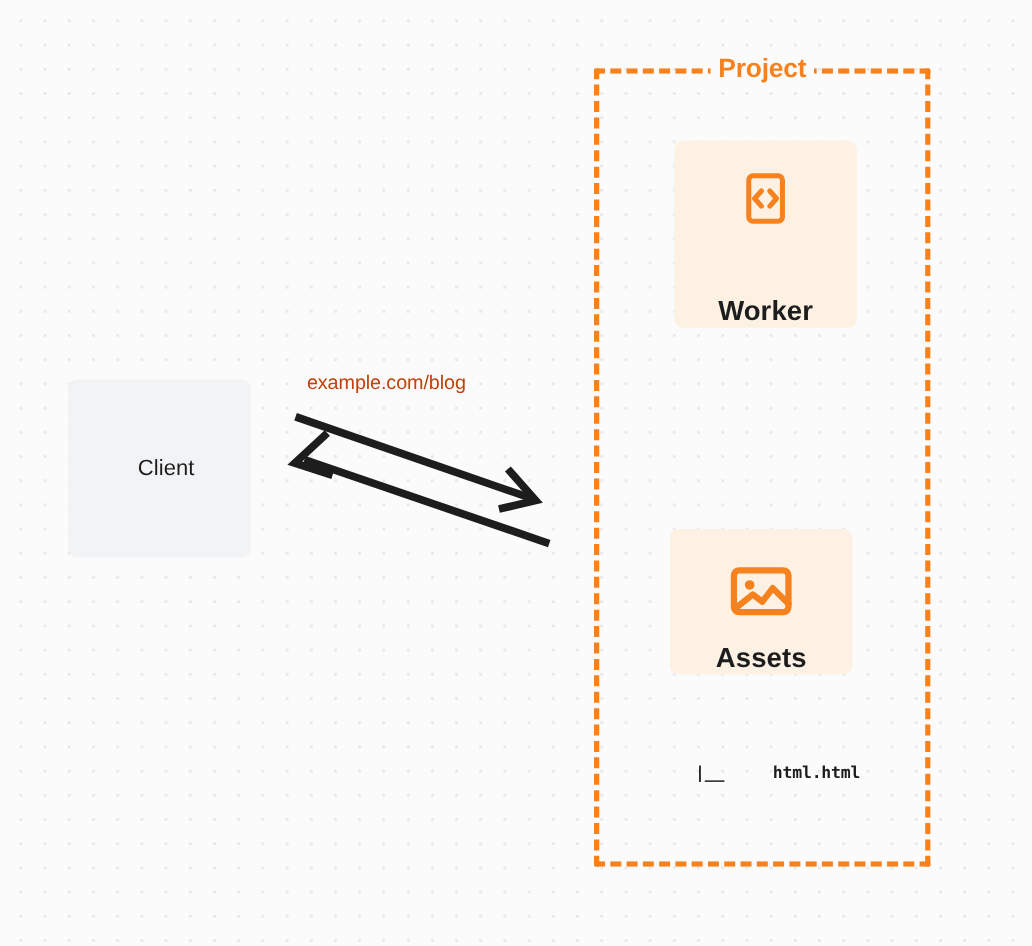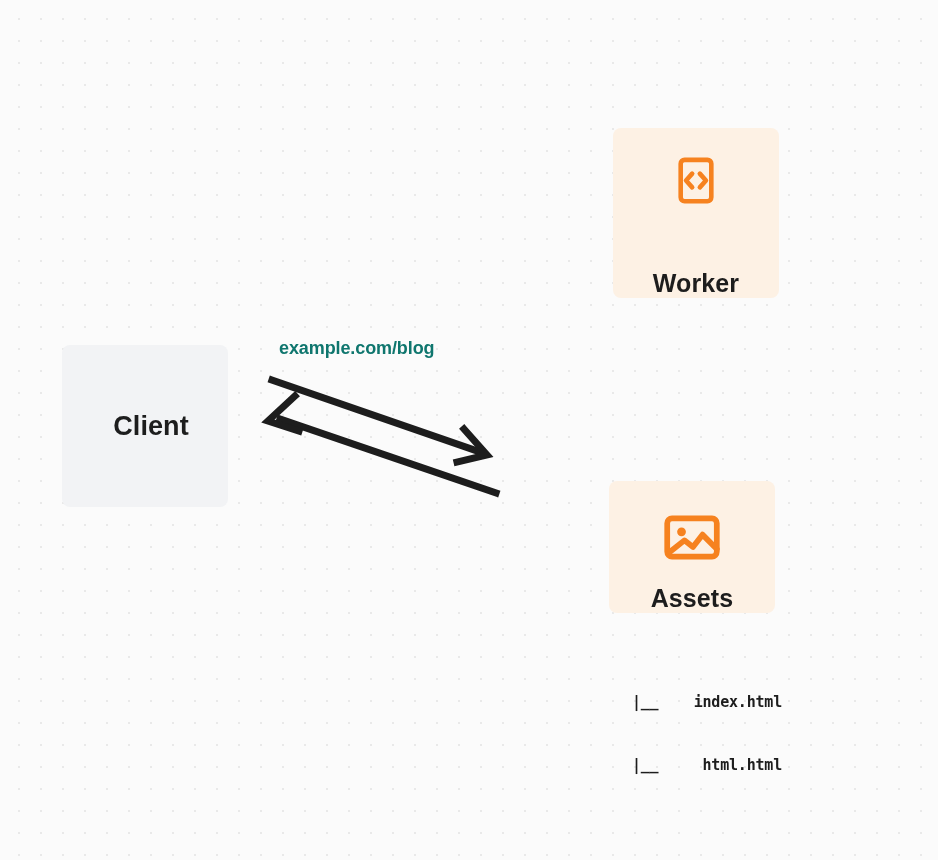--- a/index.html
+++ b/index.html
@@ -30,35 +30,35 @@
     top: 345px;
     width: 166px;
     height: 162px;
     background: #f2f3f5;
     border-radius: 8px;
     display: flex;
     align-items: center;
     justify-content: center;
   }
   .client-label {
-    font-size: 27px;
-    font-weight: bold;
+    font-size: 20px;
+    font-weight: normal;
     color: #1d1d1d;
     letter-spacing: 0.1px;
     margin-left: 12px;
   }
 
   
   .conn-label {
     position: absolute;
     left: 279px;
     top: 338px;
     font-size: 18px;
-    font-weight: bold;
-    color: #0f766e;
+    font-weight: normal;
+    color: #c2410c;
     letter-spacing: -0.1px;
     white-space: nowrap;
   }
 
   
   .arrows {
     position: absolute;
     left: 0;
     top: 0;
     width: 938px;
@@ -164,38 +164,40 @@
       <line x1="272" y1="380" x2="480" y2="452" stroke="#1d1d1d" stroke-width="7" stroke-linecap="square"></line>
       <polyline points="464,429 487,455 457,462" fill="none" stroke="#1d1d1d" stroke-width="7" stroke-linecap="square" stroke-linejoin="miter"></polyline>
     </g>
 
     <g>
       <line x1="496" y1="493" x2="280" y2="419" stroke="#1d1d1d" stroke-width="7" stroke-linecap="square"></line>
       <polyline points="295,396 268,421 299,431" fill="none" stroke="#1d1d1d" stroke-width="7" stroke-linecap="square" stroke-linejoin="miter"></polyline>
     </g>
   </svg>
 
+  <div class="project-box">
+    <div class="project-title">Project</div>
+  </div>
 
   <div class="card card-worker">
     <svg class="card-icon" viewBox="0 0 64 64">
       <rect x="12" y="5" width="40" height="54" rx="5" ry="5" fill="none" stroke="#f6821f" stroke-width="6"></rect>
       <polyline points="27,23 19,32 27,41" fill="none" stroke="#f6821f" stroke-width="6" stroke-linecap="round" stroke-linejoin="round"></polyline>
       <polyline points="37,23 45,32 37,41" fill="none" stroke="#f6821f" stroke-width="6" stroke-linecap="round" stroke-linejoin="round"></polyline>
     </svg>
     <span class="card-label">Worker</span>
   </div>
 
   <div class="card card-assets">
     <svg class="card-icon" viewBox="0 0 64 64">
       <rect x="6" y="12" width="52" height="40" rx="5" ry="5" fill="none" stroke="#f6821f" stroke-width="6"></rect>
       <circle cx="21" cy="26" r="4.6" fill="#f6821f"></circle>
       <polyline points="9,47 24,35 33,42 43,29 58,44" fill="none" stroke="#f6821f" stroke-width="6" stroke-linecap="round" stroke-linejoin="round"></polyline>
     </svg>
     <span class="card-label">Assets</span>
   </div>
 
   <div class="file-tree">
-    <div>|__    index.html</div>
     <div>|__     html.html</div>
     
   </div>
 
 </div>
 
 </body></html>

